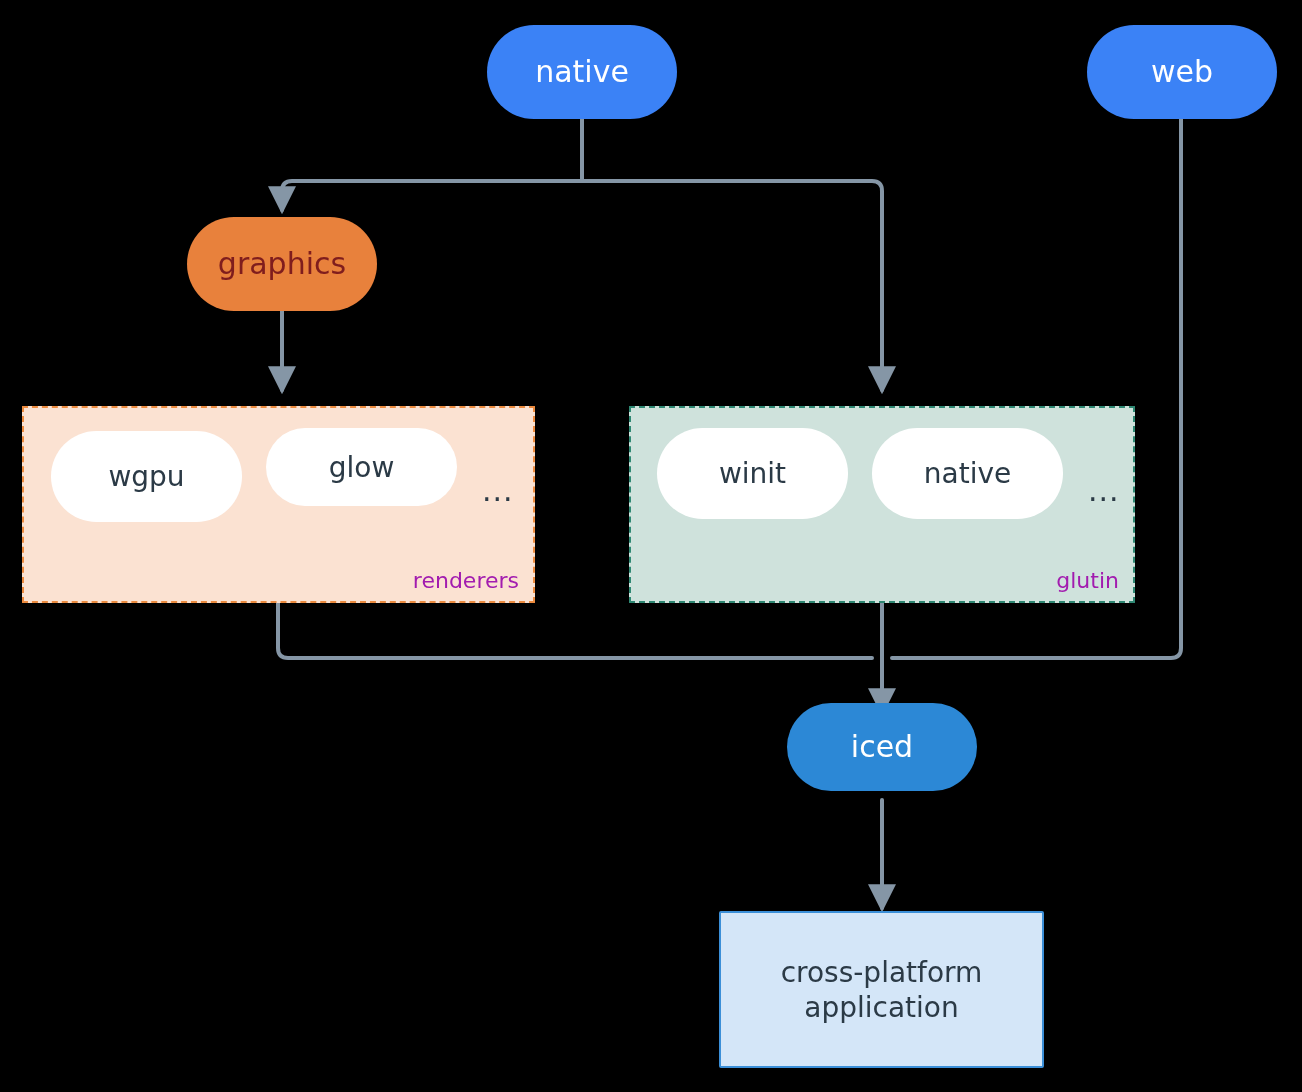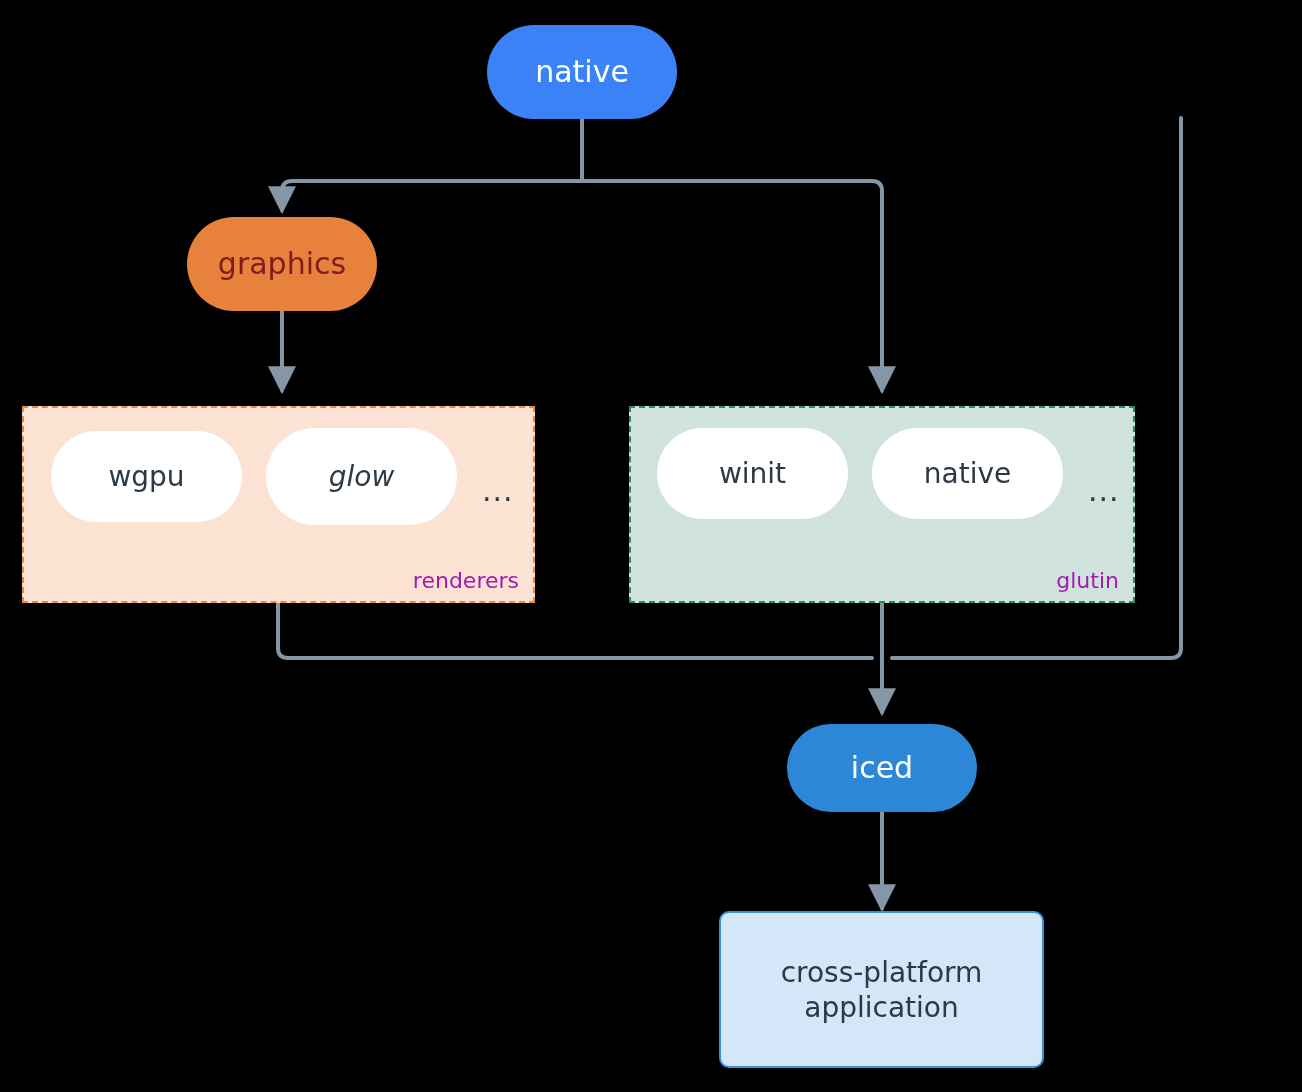--- a/index.html
+++ b/index.html
@@ -57,21 +57,21 @@
     background: #2c88d6;
     color: #ffffff;
     font-size: 30px;
   }
 
   .node-app {
     background: #d4e6f8;
     border: 2px solid #3b8fd8;
     color: #2b3a46;
     font-size: 28px;
-    border-radius: 10px;
+    border-radius: 2px;
     flex-direction: column;
   }
   .node-app .line {
     display: block;
   }
 
   
   .cluster {
     position: absolute;
     box-sizing: border-box;
@@ -146,32 +146,35 @@
       <path d="M 882 658 L 882 712" marker-end="url(#arrow)"></path>
 
       <path d="M 882 800 L 882 908" marker-end="url(#arrow)"></path>
     </g>
   </svg>
 
   <div class="node pill node-native" style="left:487px; top:25px; width:190px; height:94px;">
     <span>native</span>
   </div>
 
+  <div class="node pill node-web" style="left:1087px; top:25px; width:190px; height:94px;">
+    <span>web</span>
+  </div>
 
   <div class="node pill node-graphics" style="left:187px; top:217px; width:190px; height:94px;">
     <span>graphics</span>
   </div>
 
   <div class="cluster cluster-renderers" style="left:22px; top:406px; width:513px; height:197px;">
 
     <div class="leaf" style="left:27px; top:23px; width:191px; height:91px;">
       <span>wgpu</span>
     </div>
 
-    <div class="leaf" style="left:242px; top:20px; width:191px; height:97px;font-style:italic;">
+    <div class="leaf" style="left:242px; top:20px; width:191px; height:78px;">
       <span>glow</span>
     </div>
 
     <div class="ellipsis" style="left:458px; top:68px;">...</div>
 
     <div class="cluster-label">renderers</div>
   </div>
 
   <div class="cluster cluster-shells" style="left:629px; top:406px; width:506px; height:197px;">
 
@@ -181,21 +184,21 @@
 
     <div class="leaf" style="left:241px; top:20px; width:191px; height:91px;">
       <span>native</span>
     </div>
 
     <div class="ellipsis" style="left:457px; top:68px;">...</div>
 
     <div class="cluster-label">glutin</div>
   </div>
 
-  <div class="node pill node-iced" style="left:787px; top:724px; width:190px; height:88px;text-align:center;">
+  <div class="node pill node-iced" style="left:787px; top:703px; width:190px; height:88px;text-align:center;">
     <span>iced</span>
   </div>
 
   <div class="node node-app" style="left:719px; top:911px; width:325px; height:157px;">
     <span class="line">cross-platform</span>
     <span class="line">application</span>
   </div>
 
 </div>
 

